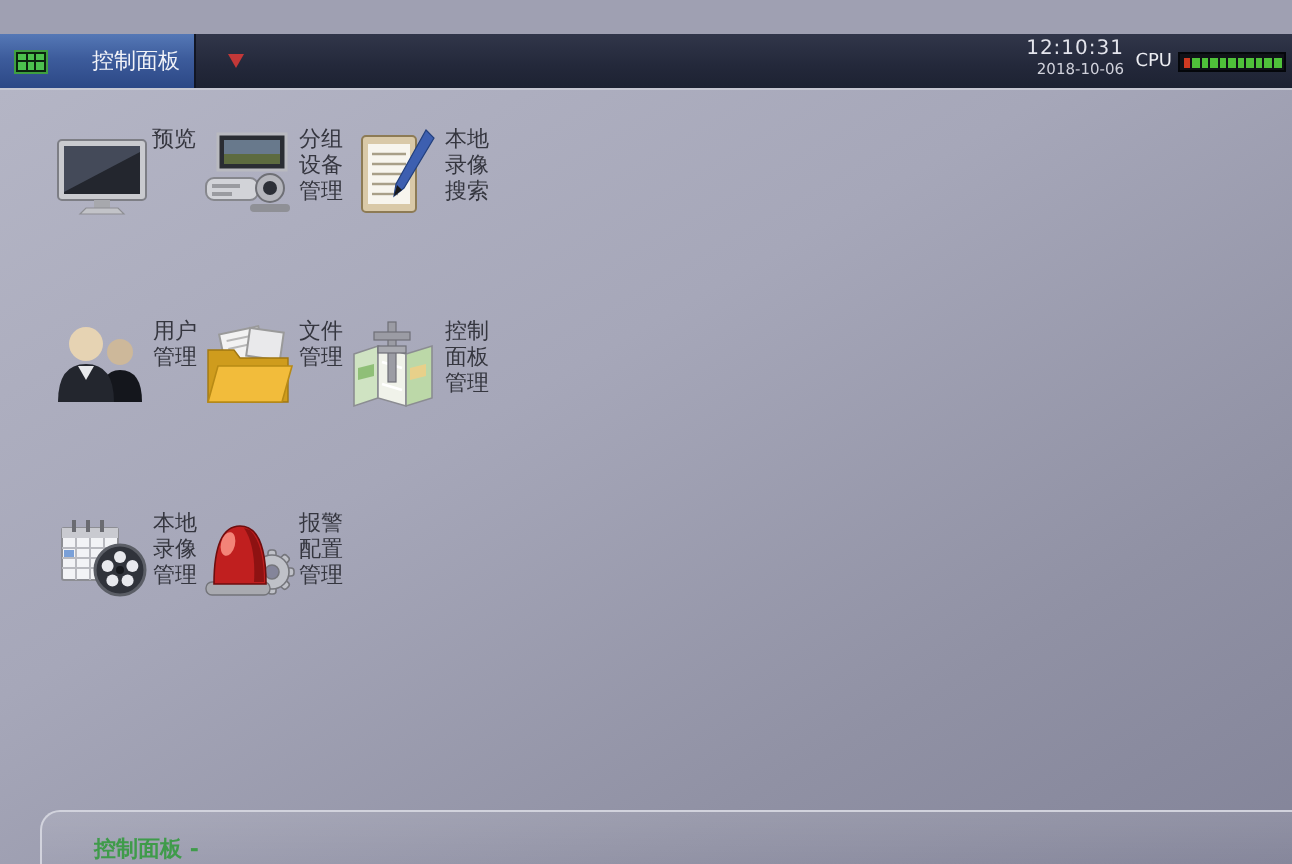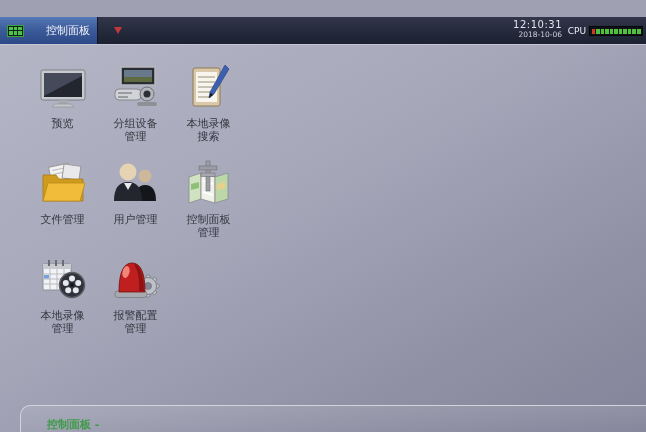--- a/index.html
+++ b/index.html
@@ -47,21 +47,21 @@
   .cpu-meter .seg { flex:1; }
   .cpu-meter .seg.red { background:#cf3a22; }
   .cpu-meter .seg.green { background:#4fc13a; }
 
   
   .main { position:absolute; left:0; top:44px; width:646px; height:388px;
     background:linear-gradient(150deg,#b4b5c5 0%,#a6a7b9 40%,#9091a4 75%,#838499 100%);
     border-top:1px solid #c6c7d2; }
   .grid { position:absolute; left:26px; top:16px; }
   .grid-row { display:flex; height:96px; }
-  .cell { width:73px; display:flex; flex-direction:column; align-items:center; cursor:pointer; }
+  .cell { width:73px; display:flex; flex-direction:row; align-items:flex-start; cursor:pointer; }
   .icon-box { height:54px; display:flex; align-items:center; justify-content:center; }
   .app-label { font-size:11px; line-height:13px; color:#35363f; text-align:center;
     white-space:pre-line; margin-top:2px; }
 
   
   .footer-panel { position:absolute; left:20px; top:360px; width:630px; height:34px;
     border:1px solid #d2d3dd; border-right:none; border-bottom:none;
     border-top-left-radius:10px;
     background:linear-gradient(180deg,rgba(255,255,255,0.10),rgba(255,255,255,0)); }
   .footer-label { position:absolute; left:26px; top:11px; font-size:11px; font-weight:bold;
@@ -157,45 +157,45 @@
           </span>
           <span class="app-label">本地录像
 搜索</span>
         </div>
       </div>
 
       <div class="grid-row">
         <div class="cell">
           <span class="icon-box">
             <svg viewBox="0 0 50 50" width="50" height="50">
-              <g transform="rotate(-12 22 14)">
-                <rect x="12" y="6" width="20" height="15" fill="#f2f2f2" stroke="#9a9a9a"></rect>
-                <line x1="15" y1="10" x2="29" y2="10" stroke="#b8b8b8"></line>
-                <line x1="15" y1="14" x2="29" y2="14" stroke="#b8b8b8"></line>
-              </g>
-              <g transform="rotate(8 33 13)">
-                <rect x="25" y="6" width="17" height="14" fill="#e9e9eb" stroke="#9a9a9a"></rect>
-              </g>
-              <path d="M5 16 h13 l3 4 h24 v22 H5 Z" fill="#cf9c1d" stroke="#a07712" stroke-width="0.7"></path>
-              <path d="M5 42 L10 24 H47 L42 42 Z" fill="#f2bc3b" stroke="#b88a15" stroke-width="0.8"></path>
-            </svg>
-          </span>
-          <span class="app-label">文件管理</span>
-        </div>
-        <div class="cell">
-          <span class="icon-box">
-            <svg viewBox="0 0 50 50" width="50" height="50">
               <circle cx="34" cy="17" r="6.5" fill="#cdb89a"></circle>
               <path d="M24 42 Q24 26 34 26 Q45 26 45 42 Z" fill="#14161c"></path>
               <circle cx="17" cy="13" r="8.5" fill="#e6d3b3"></circle>
               <path d="M3 42 Q3 23 17 23 Q31 23 31 42 Z" fill="#23262e"></path>
               <path d="M13 24 L17 31 L21 24 Z" fill="#e8e9ec"></path>
             </svg>
           </span>
           <span class="app-label">用户管理</span>
+        </div>
+        <div class="cell">
+          <span class="icon-box">
+            <svg viewBox="0 0 50 50" width="50" height="50">
+              <g transform="rotate(-12 22 14)">
+                <rect x="12" y="6" width="20" height="15" fill="#f2f2f2" stroke="#9a9a9a"></rect>
+                <line x1="15" y1="10" x2="29" y2="10" stroke="#b8b8b8"></line>
+                <line x1="15" y1="14" x2="29" y2="14" stroke="#b8b8b8"></line>
+              </g>
+              <g transform="rotate(8 33 13)">
+                <rect x="25" y="6" width="17" height="14" fill="#e9e9eb" stroke="#9a9a9a"></rect>
+              </g>
+              <path d="M5 16 h13 l3 4 h24 v22 H5 Z" fill="#cf9c1d" stroke="#a07712" stroke-width="0.7"></path>
+              <path d="M5 42 L10 24 H47 L42 42 Z" fill="#f2bc3b" stroke="#b88a15" stroke-width="0.8"></path>
+            </svg>
+          </span>
+          <span class="app-label">文件管理</span>
         </div>
         <div class="cell">
           <span class="icon-box">
             <svg viewBox="0 0 50 50" width="50" height="50">
               <path d="M5 18 L17 14 V40 L5 44 Z" fill="#cfe3c2" stroke="#8b8c92" stroke-width="0.8"></path>
               <path d="M17 14 L31 18 V44 L17 40 Z" fill="#f0f2ea" stroke="#8b8c92" stroke-width="0.8"></path>
               <path d="M31 18 L44 14 V40 L31 44 Z" fill="#bcd8a8" stroke="#8b8c92" stroke-width="0.8"></path>
               <path d="M7 25 l8 -2 v6 l-8 2 Z" fill="#8fbf77"></path>
               <path d="M33 25 l8 -2 v6 l-8 2 Z" fill="#e8d08a"></path>
               <line x1="19" y1="22" x2="29" y2="25" stroke="#ffffff" stroke-width="1.4"></line>

